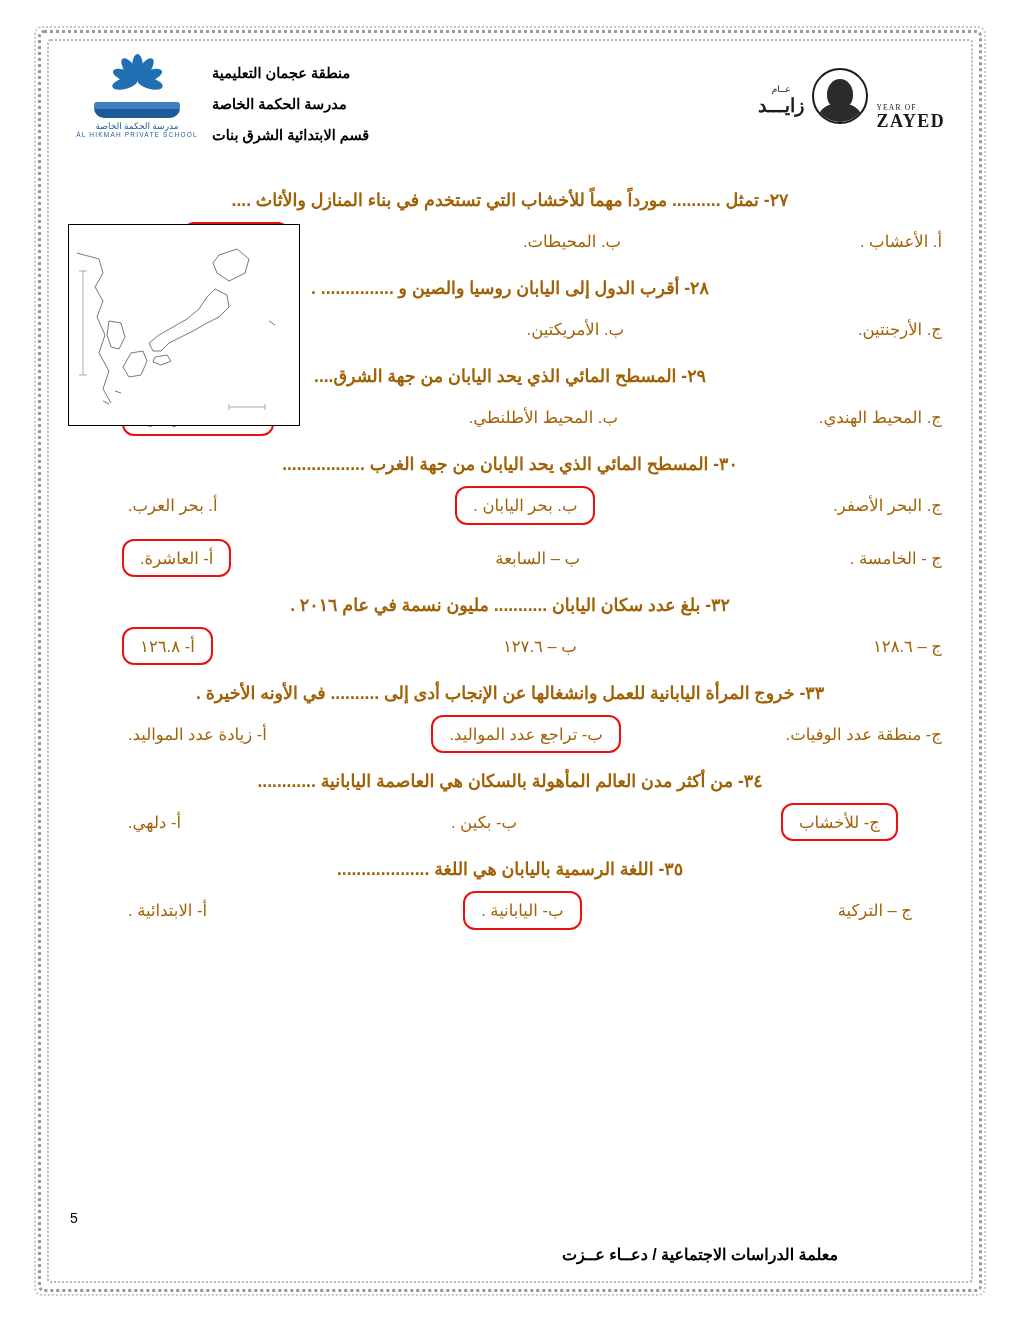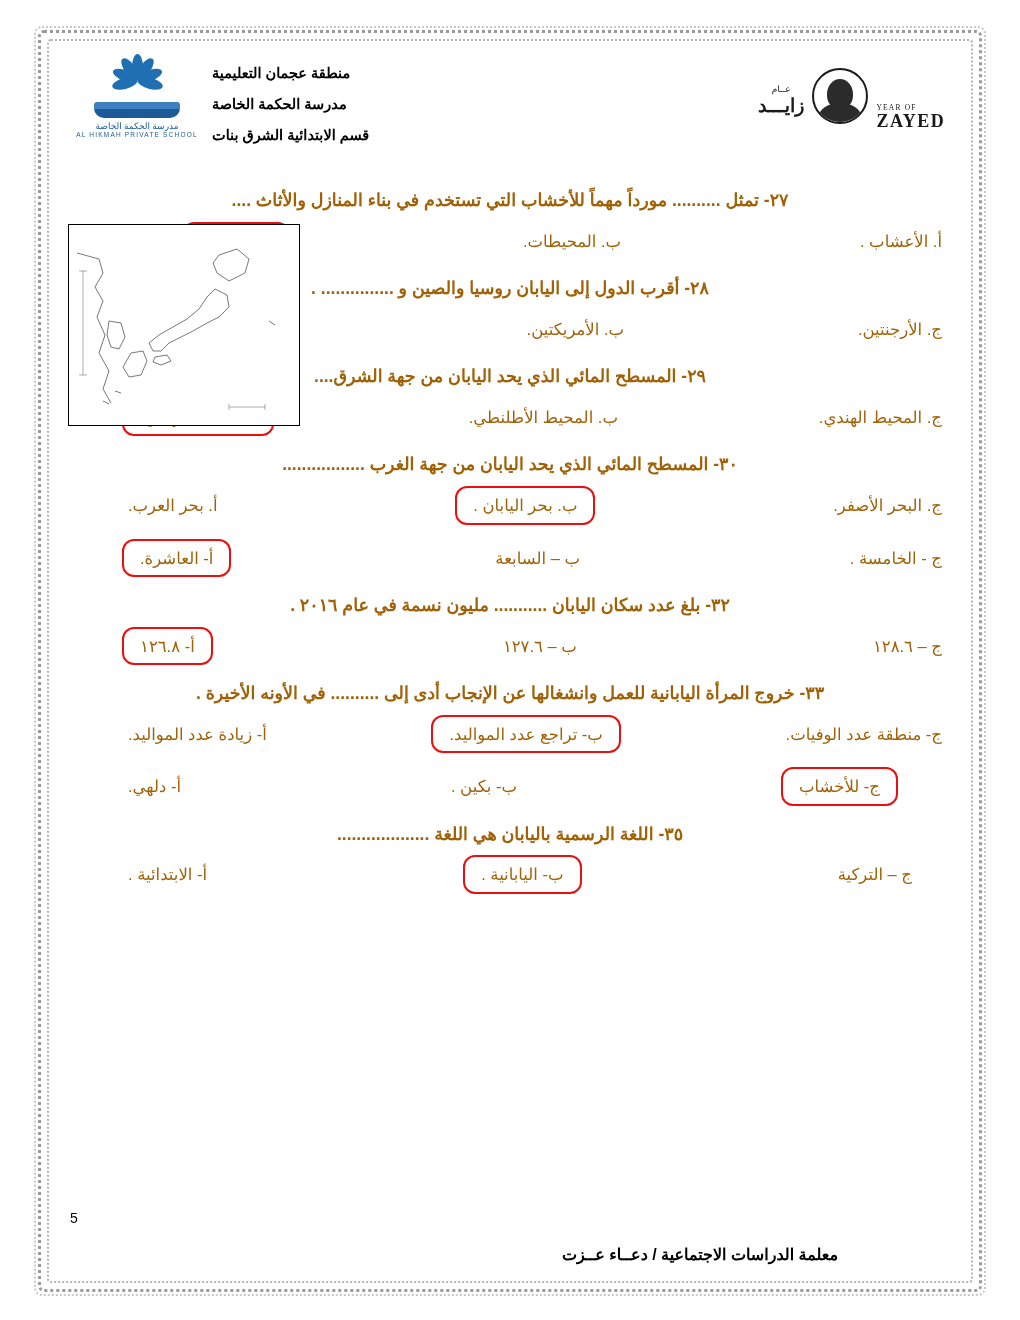--- a/index.html
+++ b/index.html
@@ -391,20 +391,21 @@
       <div class="q">
         <div class="q-text wide">٣٣- خروج المرأة اليابانية للعمل وانشغالها عن الإنجاب أدى إلى .......... في الأونه الأخيرة .</div>
         <div class="opts pad-l-60">
           <span class="opt">ج- منطقة عدد الوفيات.</span>
           <span class="opt boxed">ب- تراجع عدد المواليد.</span>
           <span class="opt">أ- زيادة عدد المواليد.</span>
         </div>
       </div>
 
       <div class="q">
+        <div class="q-text">٣٤- من أكثر مدن العالم المأهولة بالسكان هي العاصمة اليابانية ............</div>
         <div class="opts pad-l-60 pad-r-60">
           <span class="opt boxed">ج- للأخشاب</span>
           <span class="opt">ب- بكين .</span>
           <span class="opt">أ- دلهي.</span>
         </div>
       </div>
 
       <div class="q">
         <div class="q-text">٣٥- اللغة الرسمية باليابان هي اللغة ...................</div>
         <div class="opts pad-l-60 pad-r-40">

